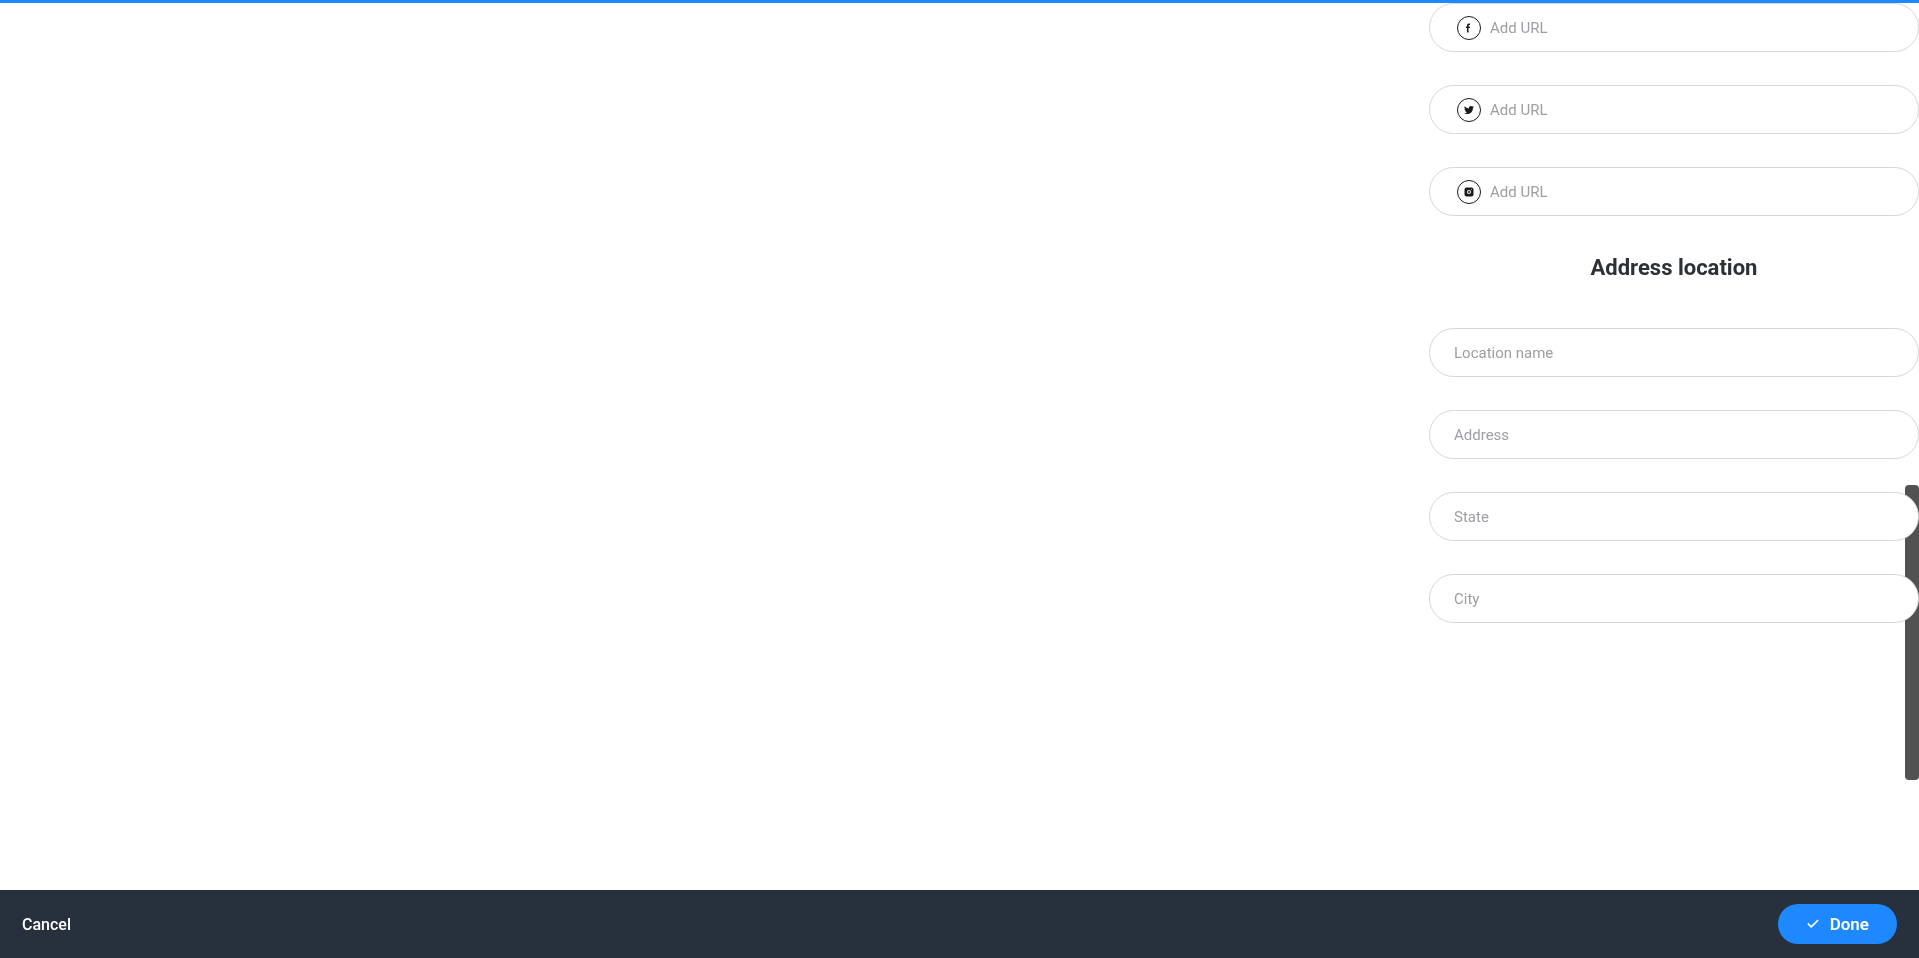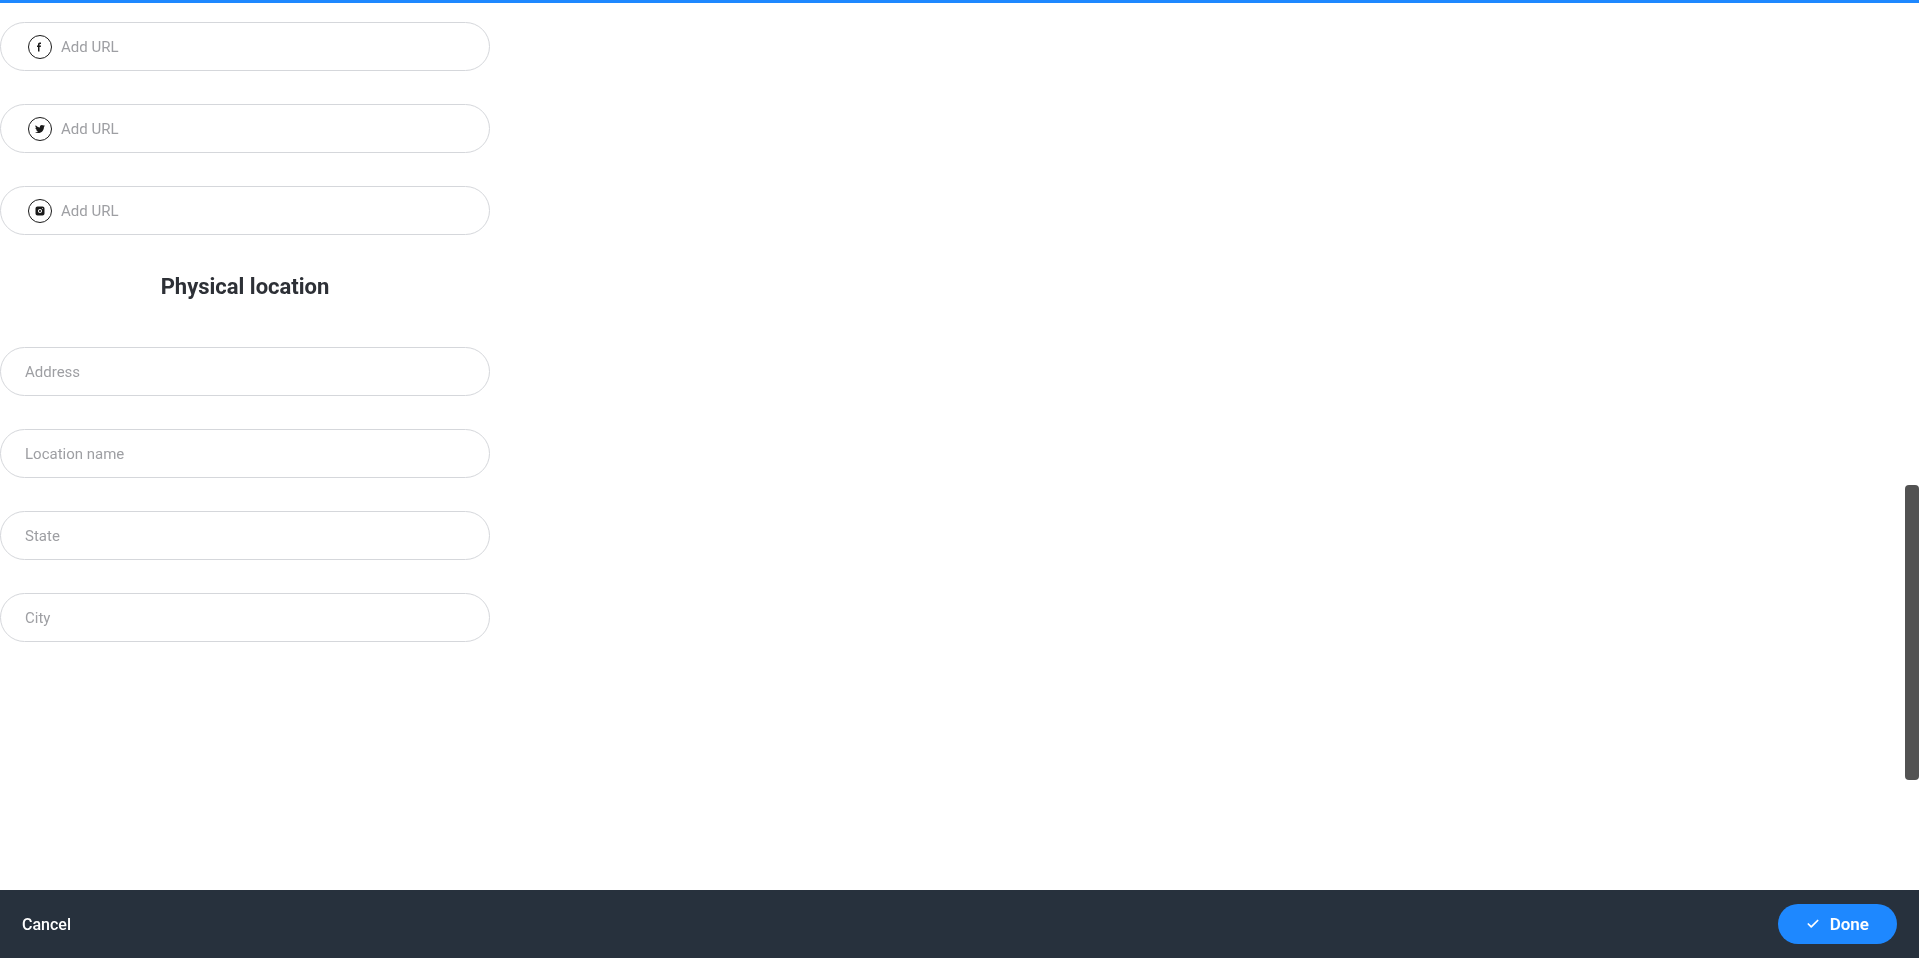--- a/index.html
+++ b/index.html
@@ -33,22 +33,21 @@
       border-radius: 4px;
     }
     .content-area {
       position: absolute;
       top: 3px;
       left: 0;
       right: 0;
       bottom: 58px;
       display: flex;
       flex-direction: column;
-      align-items: flex-start;
-      padding-top: 19px;
+      align-items: flex-end;
     }
     .form-container {
       width: 490px;
     }
     .input-group {
       position: relative;
       margin-bottom: 33px;
     }
     .input-field {
       width: 100%;
@@ -169,28 +168,28 @@
 
     <div class="input-group">
       <div class="icon-wrapper">
         <svg viewBox="0 0 24 24" fill="#1a1a1a">
           <path d="M17 3H7C4.8 3 3 4.8 3 7v10c0 2.2 1.8 4 4 4h10c2.2 0 4-1.8 4-4V7c0-2.2-1.8-4-4-4zm-5 13c-2.2 0-4-1.8-4-4s1.8-4 4-4 4 1.8 4 4-1.8 4-4 4zm5-8c-.6 0-1-.4-1-1s.4-1 1-1 1 .4 1 1-.4 1-1 1zm-5 2c-1.1 0-2 .9-2 2s.9 2 2 2 2-.9 2-2-.9-2-2-2z"></path>
         </svg>
       </div>
       <input type="text" class="input-field with-icon" placeholder="Add URL" style="">
     </div>
 
-    <h2 class="section-title">Physical location</h2>
+    <h2 class="section-title">Address location</h2>
+
+    <div class="input-group">
+      <input type="text" class="input-field" placeholder="Location name" style="">
+    </div>
 
     <div class="input-group">
       <input type="text" class="input-field" placeholder="Address" style="">
-    </div>
-
-    <div class="input-group">
-      <input type="text" class="input-field" placeholder="Location name" style="">
     </div>
 
     <div class="input-group">
       <input type="text" class="input-field" placeholder="State" style="">
     </div>
 
     <div class="input-row">
       <div class="input-group">
         <input type="text" class="input-field" placeholder="City" style="">
       </div>

